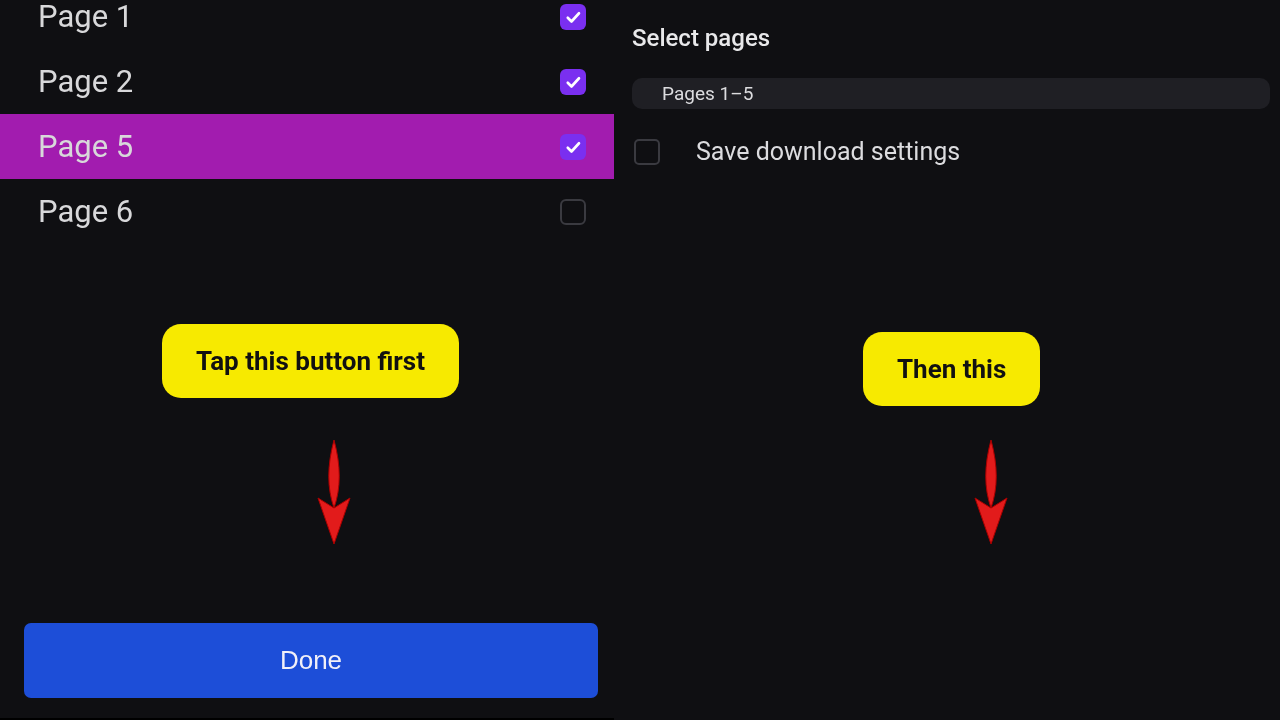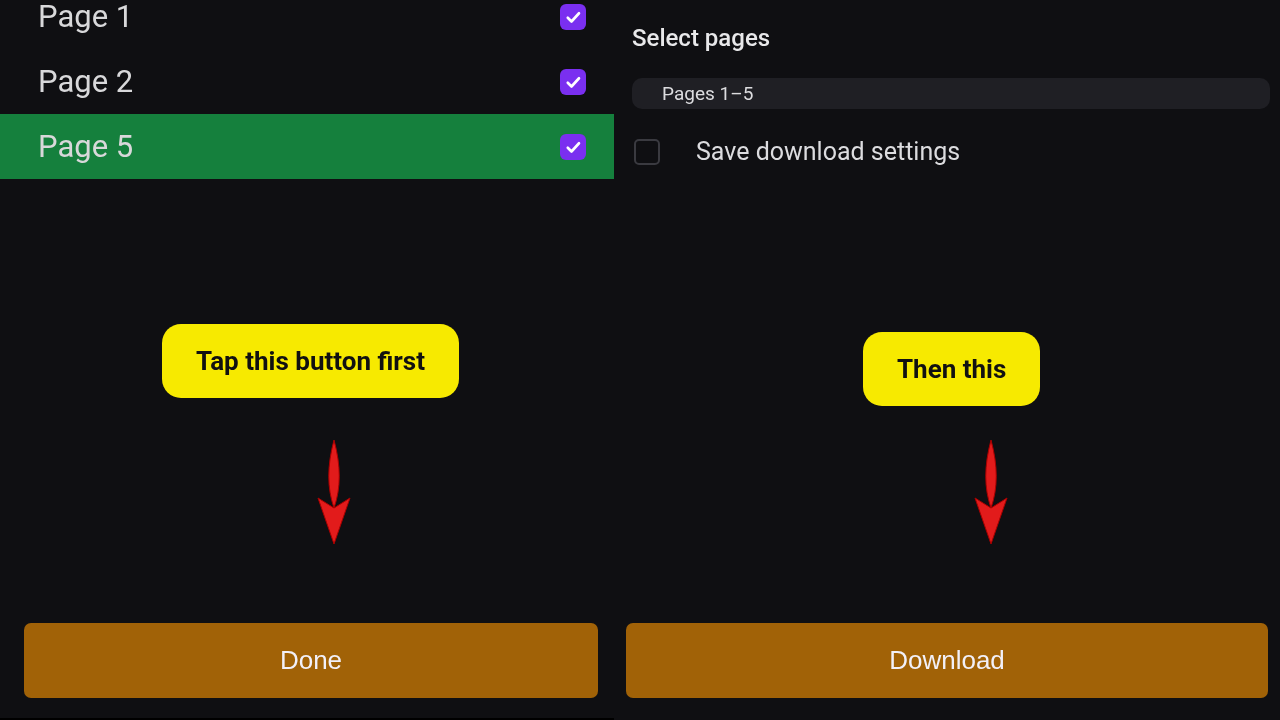--- a/index.html
+++ b/index.html
@@ -28,21 +28,21 @@
   .page-list { padding-top: 0px; }
   .page-row {
     display: flex;
     align-items: center;
     justify-content: space-between;
     padding: 14px 28px 14px 38px;
     font-size: 31px;
     font-weight: 400;
     color: #d8d8da;
   }
-  .page-row.highlight { background: #15803d; }
+  .page-row.highlight { background: #a21caf; }
   .page-row.cut-off { margin-top: -32px; }
 
   .checkbox {
     width: 26px;
     height: 26px;
     border-radius: 6px;
     display: flex;
     align-items: center;
     justify-content: center;
     flex-shrink: 0;
@@ -102,21 +102,21 @@
   .arrow-right { left: 965px; top: 436px; }
 
   .bottom-bar {
     position: absolute;
     left: 24px;
     right: 16px;
     bottom: 38px;
   }
   .big-button {
     width: 100%;
-    background: #a16207;
+    background: #1d4ed8;
     color: #f2f0f8;
     font-size: 26px;
     font-weight: 400;
     border: none;
     border-radius: 7px;
     padding: 22px 0;
     cursor: pointer;
     text-align: center;
   }
   .panel-right .bottom-bar { left: 12px; right: 12px; }
@@ -160,42 +160,43 @@
 
       <div class="page-row highlight">
         <span>Page 5</span>
         <span class="checkbox checked">
           <svg viewBox="0 0 24 24" fill="none" stroke="white" stroke-width="3.5" stroke-linecap="round" stroke-linejoin="round">
               <polyline points="5 13 10 18 20 7"></polyline>
             </svg>
         </span>
       </div>
 
+      <div class="page-row">
+        <span>Page 6</span>
+        <span class="checkbox unchecked"></span>
+      </div>
     </div>
 
     <div class="bottom-bar">
       <button class="big-button">Done</button>
     </div>
 
     <div class="nav-strip"></div>
   </div>
 
   <div class="panel panel-right">
     <div class="right-content">
       <div class="right-label">Select pages</div>
       <div class="page-range-field">Pages 1–5</div>
       <div class="save-row">
         <span class="checkbox unchecked"></span>
         <span>Save download settings</span>
       </div>
     </div>
 
-    <div class="bottom-bar">
-      <button class="big-button">Download</button>
-    </div>
   </div>
 </div>
 
 <div class="callout callout-left">Tap this button first</div>
 <div class="callout callout-right">Then this</div>
 
 <svg class="arrow arrow-left" viewBox="0 0 52 110">
   <path d="M26 4 C19 30 19 52 26 72 L10 62 L26 108 L42 62 L26 72 C33 52 33 30 26 4 Z" fill="#e21b1b" stroke="#a00" stroke-width="1"></path>
 </svg>
 <svg class="arrow arrow-right" viewBox="0 0 52 110">

